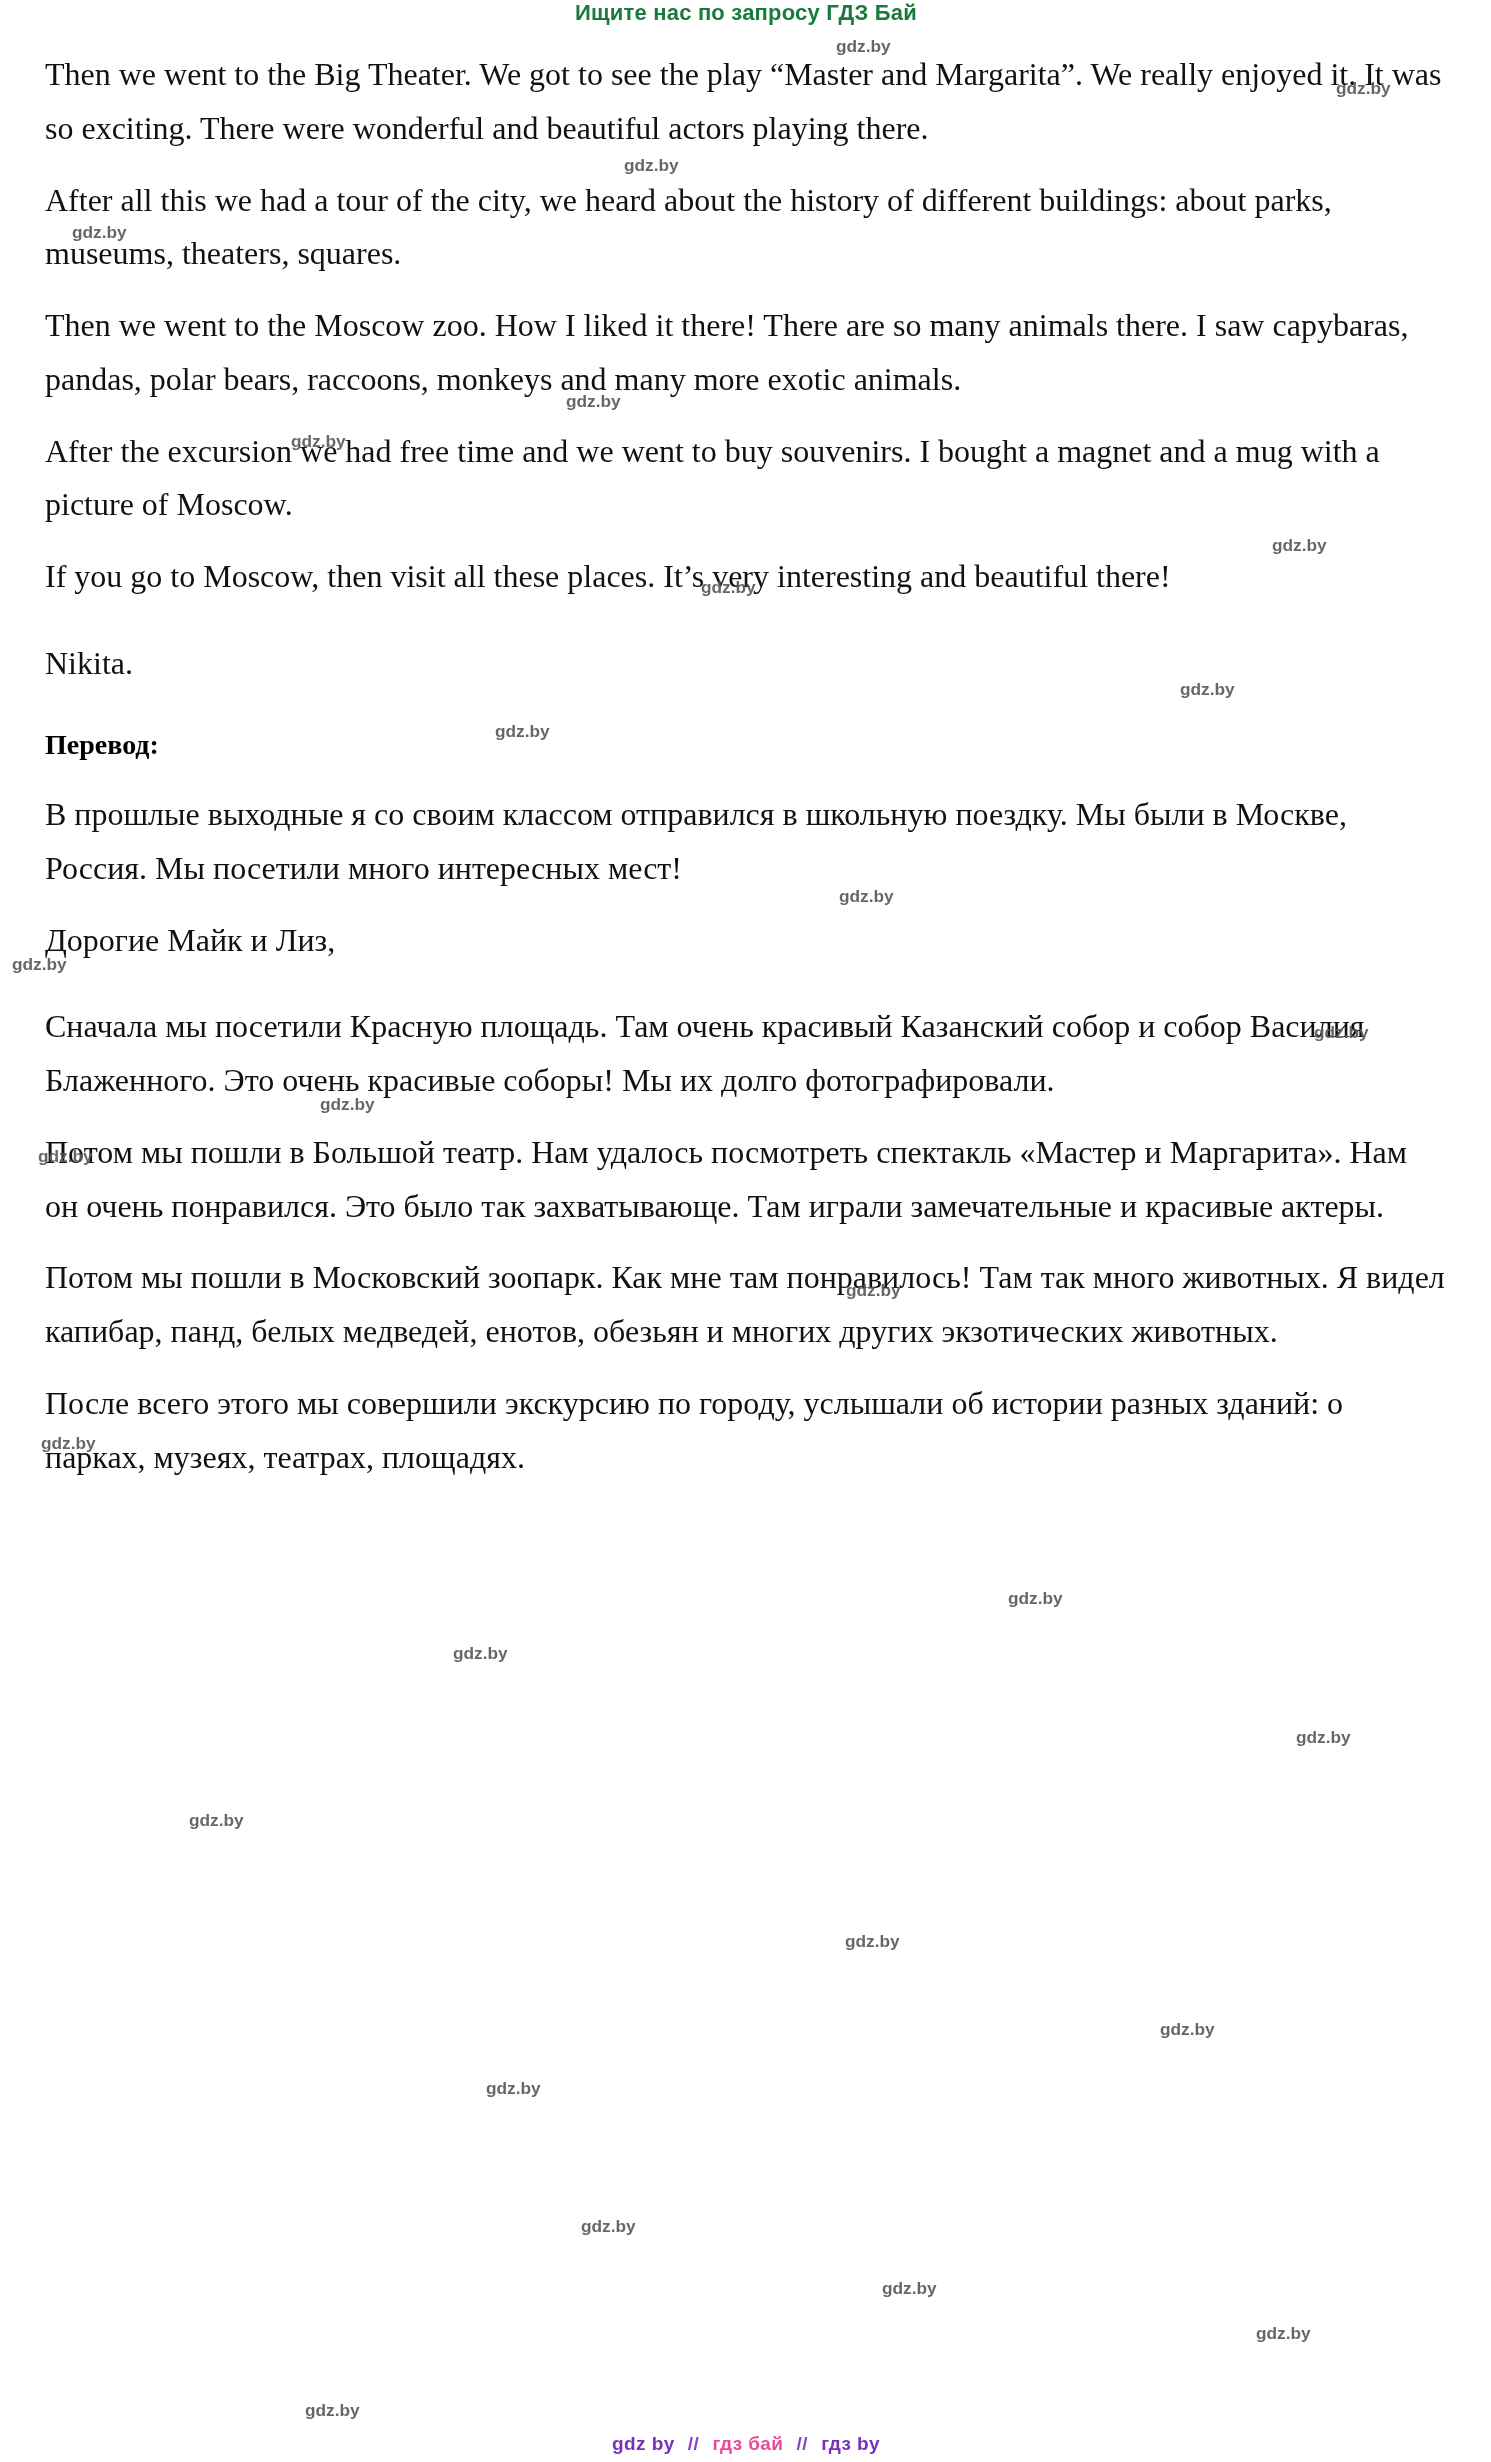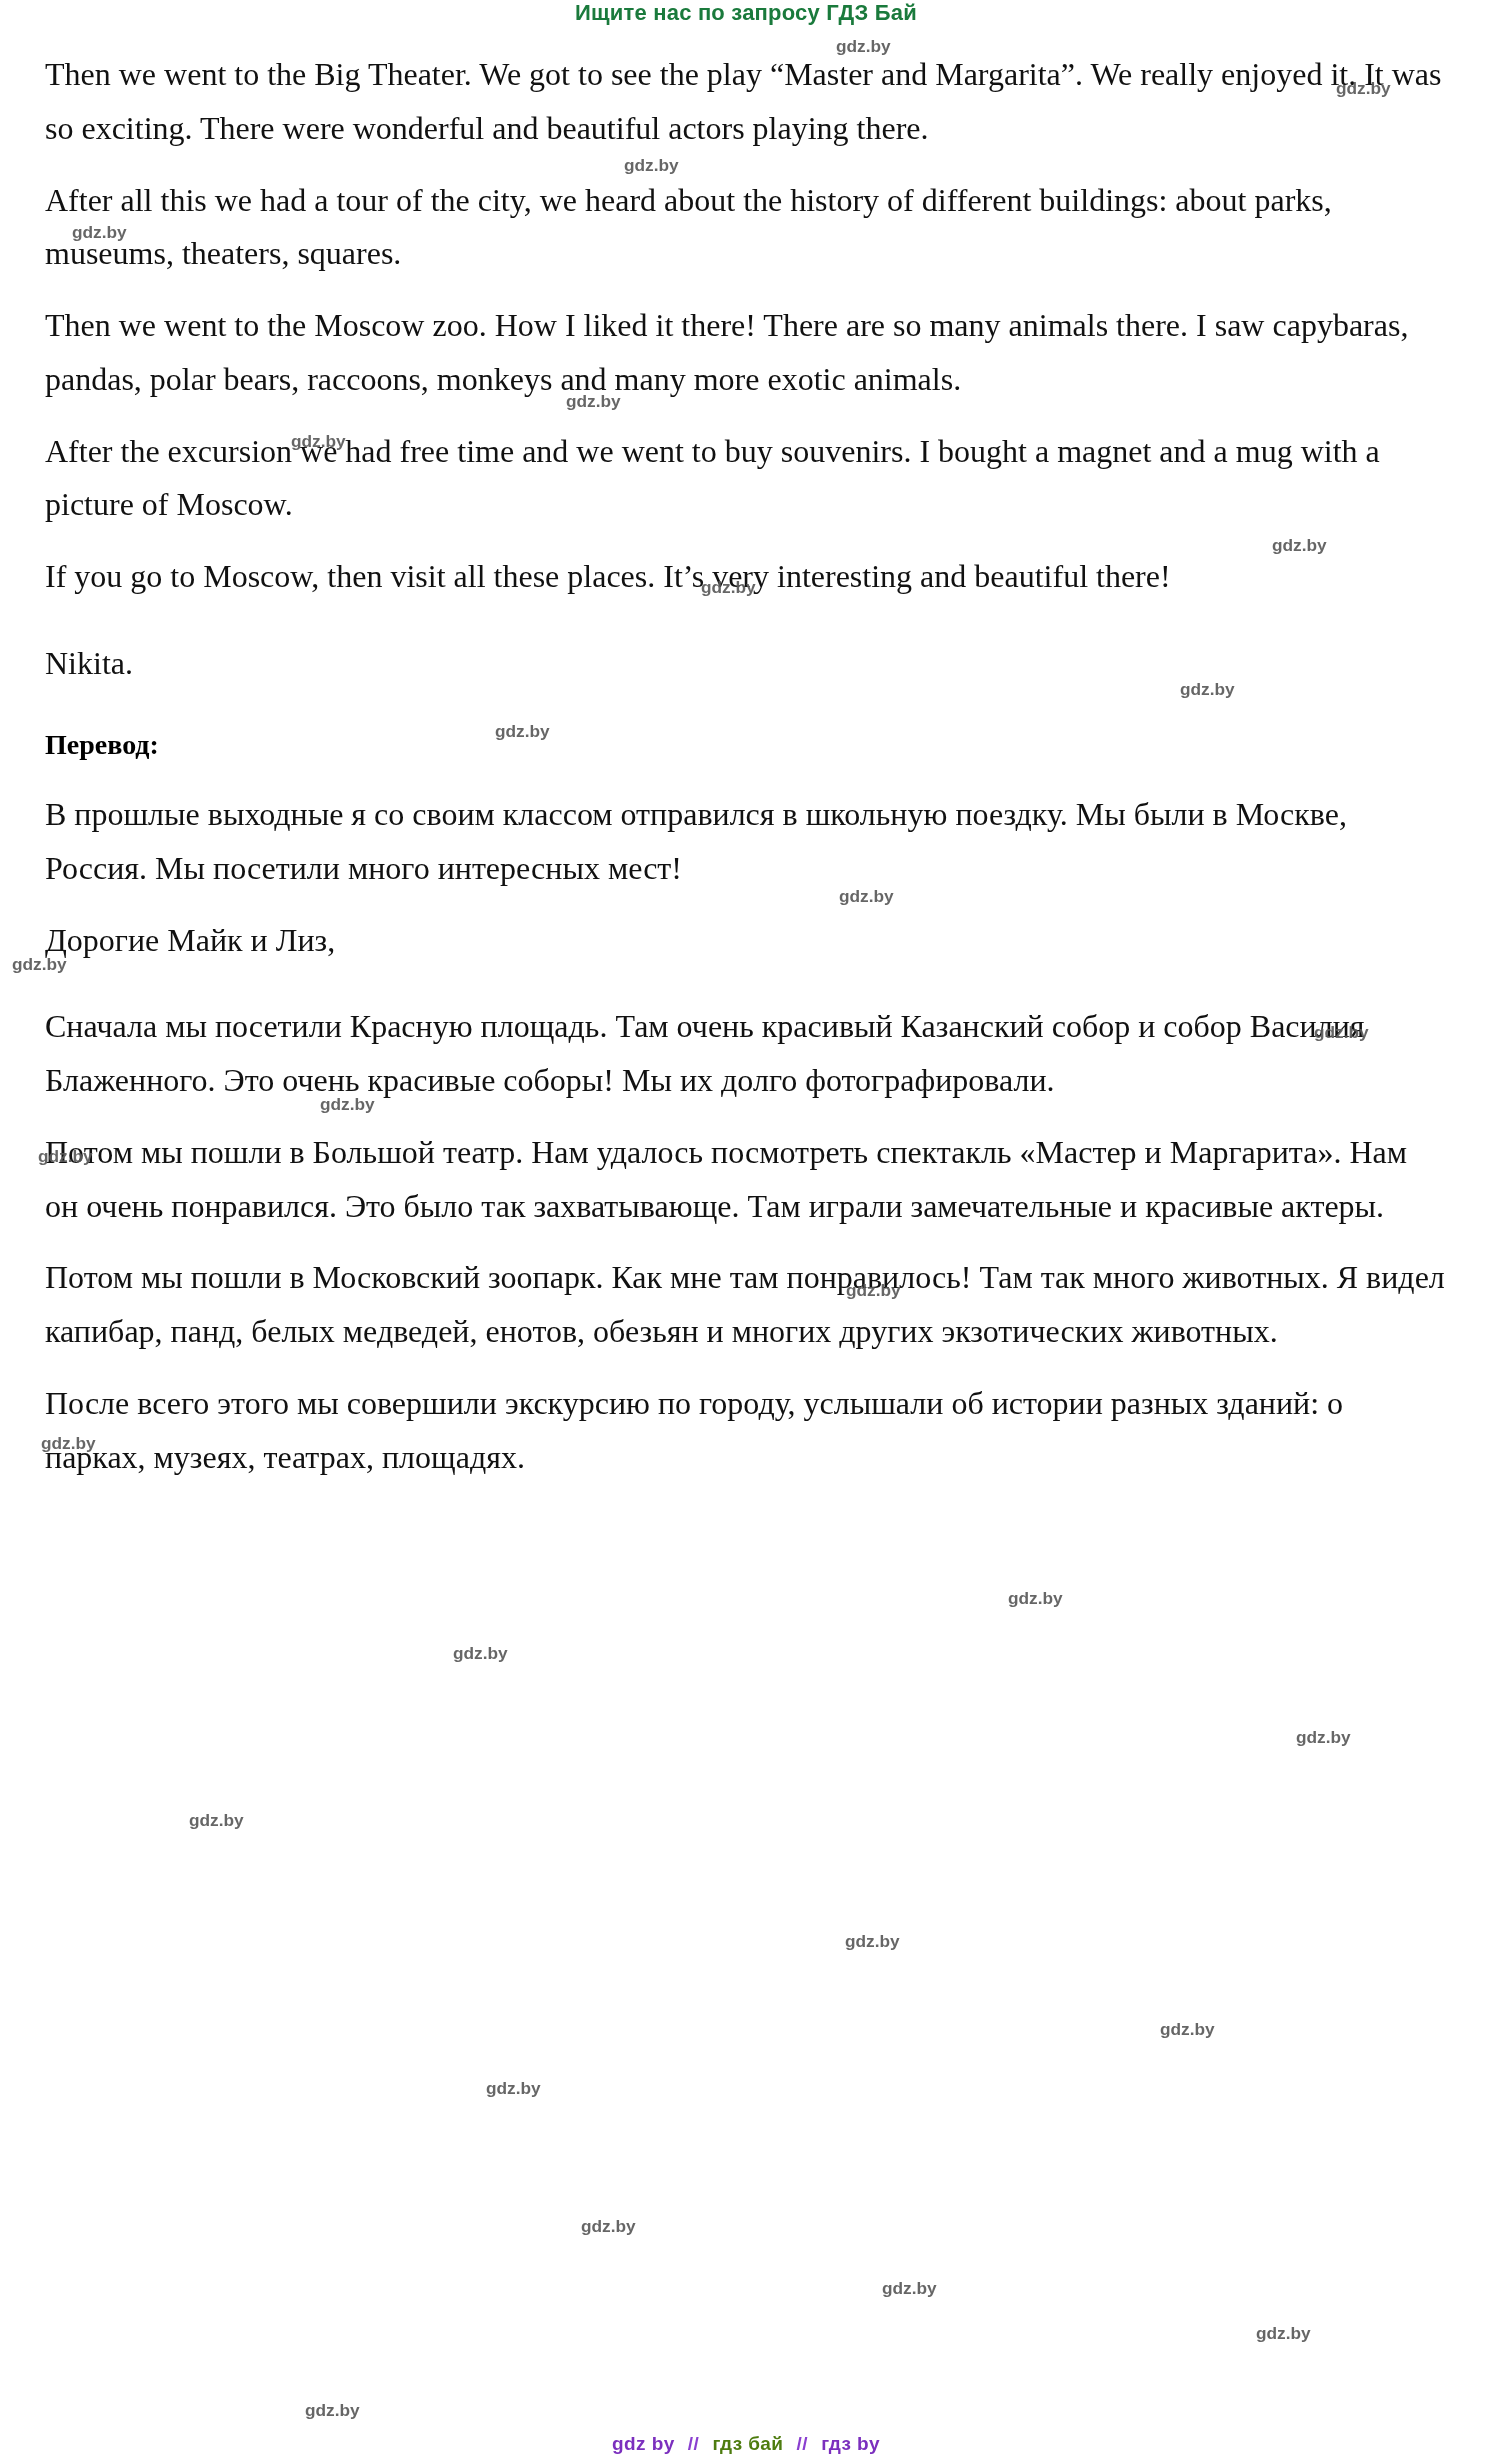--- a/index.html
+++ b/index.html
@@ -76,21 +76,21 @@
     left: 0;
     width: 100%;
     text-align: center;
     font-family: "Liberation Sans", sans-serif;
     font-size: 19px;
     font-weight: bold;
     color: #7b2fbe;
     letter-spacing: 0.4px;
   }
   .footer .sep { color: #8a3fd0; padding: 0 7.5px; }
-  .footer .alt { color: #4d7c0f; }
+  .footer .alt { color: #ec4899; }
 </style>
 </head>
 <body>
 
 <div class="top-banner">Ищите нас по запросу ГДЗ Бай</div>
 
 <div class="page">
 
   <p class="para">Then we went to the Big Theater. We got to see the play “Master and Margarita”. We really enjoyed it. It was so exciting. There were wonderful and beautiful actors playing there.</p>
   <p class="para">After all this we had a tour of the city, we heard about the history of different buildings: about parks, museums, theaters, squares.</p>

